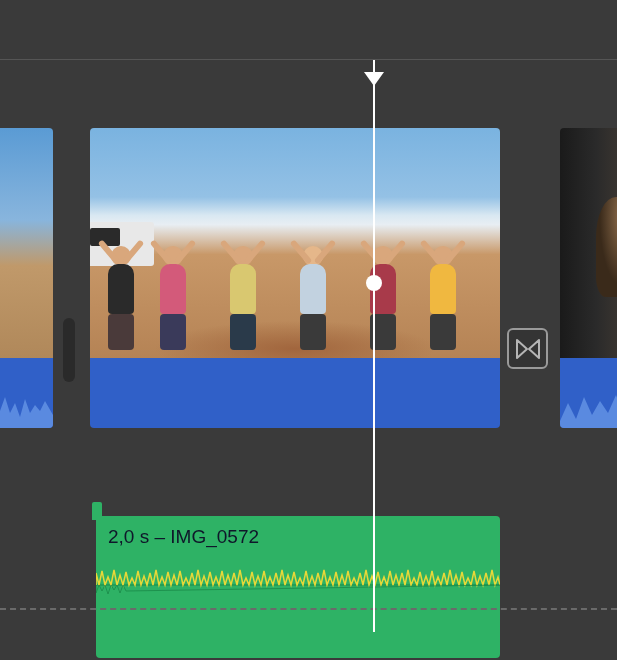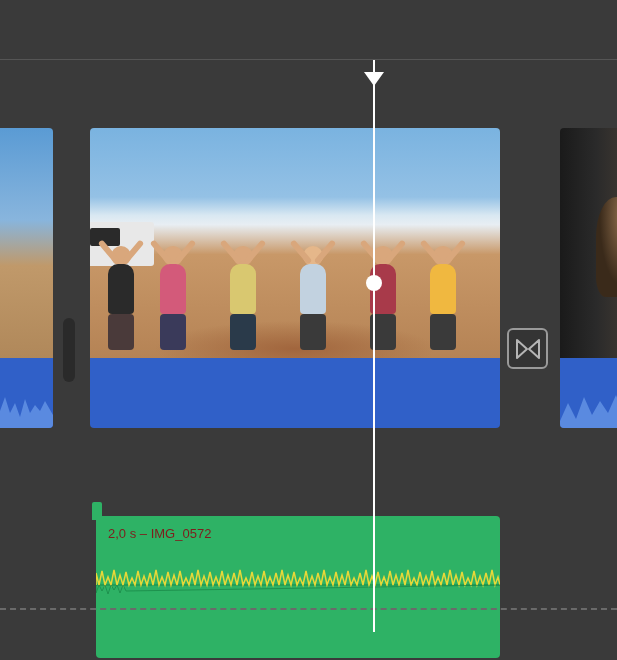--- a/index.html
+++ b/index.html
@@ -116,22 +116,22 @@
       left: -4px;
       width: 10px;
       height: 18px;
       background: #2eb265;
       border-radius: 2px 2px 0 0;
     }
     .detached-audio .label {
       position: absolute;
       top: 10px;
       left: 12px;
-      color: #7f1d1d;
-      font-size: 13px;
+      color: #0f172a;
+      font-size: 19px;
       font-weight: 400;
     }
     .detached-audio svg.wave { position:absolute; top:44px; left:0; width:100%; height:50px; }
     .dashed-line {
       position: absolute;
       left: 0; right: 0;
       top: 548px;
       border-top: 2px dashed #6a6a6a;
     }
     .playhead {

